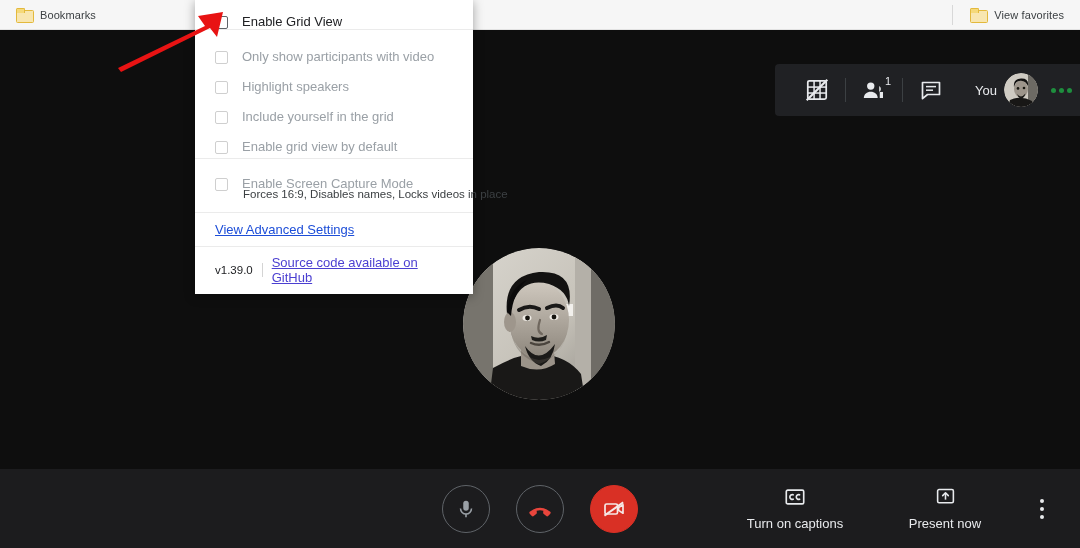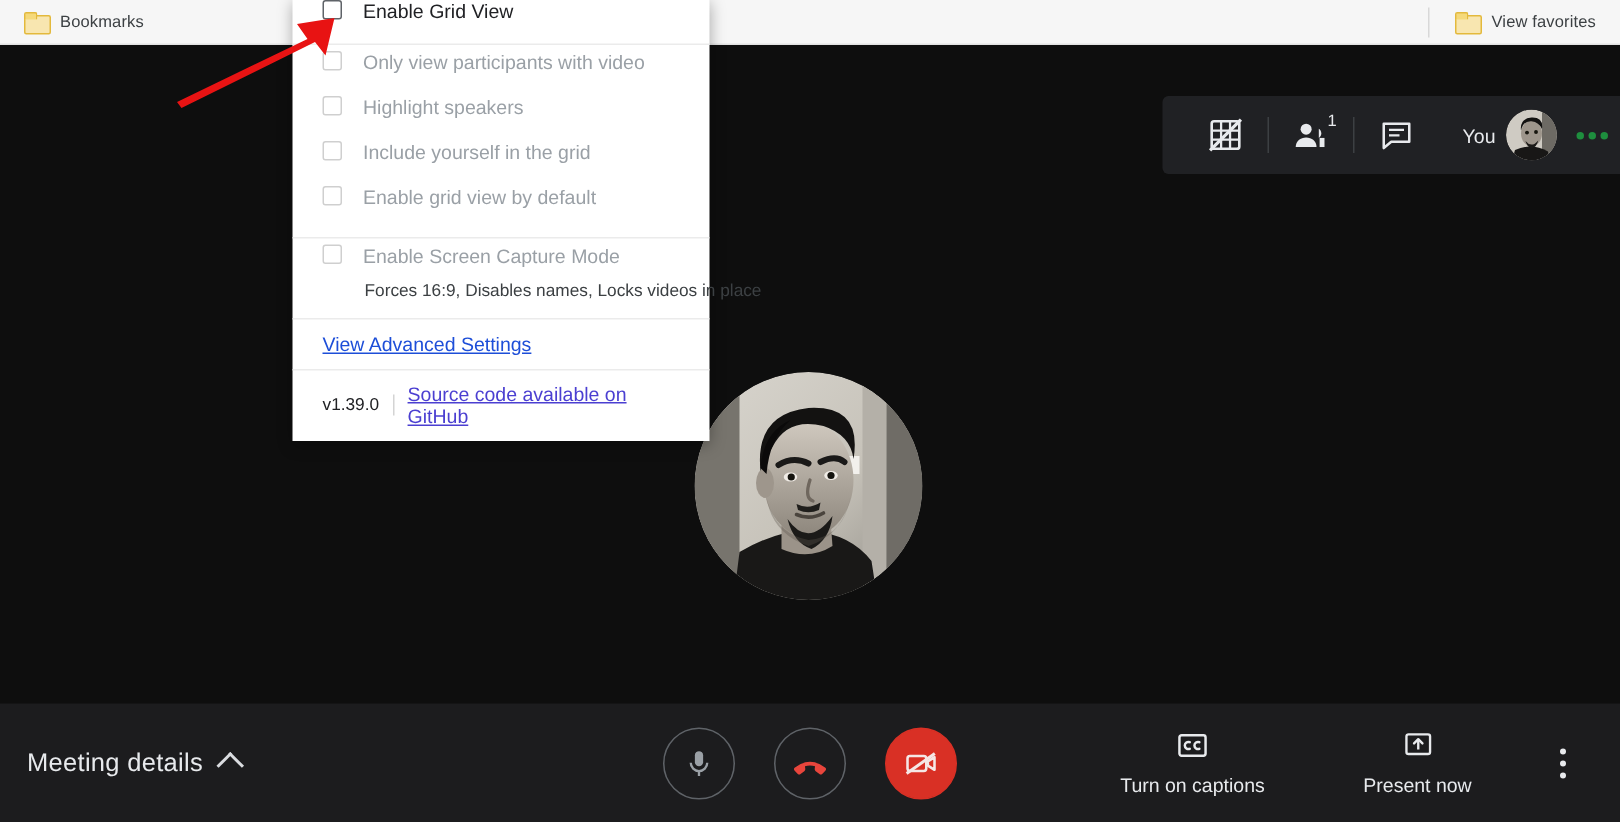--- a/index.html
+++ b/index.html
@@ -113,21 +113,21 @@
 
   
   #grid-popup{
     position:absolute; left:195px; top:0px; width:278px;
     background:#ffffff;
     box-shadow:0 2px 10px rgba(0,0,0,.35);
     z-index:10;
     font-size:13px;
   }
   .pop-row{
-    display:flex; align-items:flex-start; gap:14px;
+    display:flex; align-items:flex-end; gap:14px;
     padding:0 16px 0 20px; height:30px;
   }
   .pop-row.first{ height:30px; border-bottom:1px solid #ebebeb; }
   .pop-sec{ padding-top:4px; padding-bottom:4px; }
   .cb{
     width:13px; height:13px; flex:0 0 13px;
     border:1.5px solid #5f6368; border-radius:2px; background:#fff;
   }
   .cb.dim{ border-color:#cfcfcf; }
   .pop-label{ color:#202124; white-space:nowrap; }
@@ -269,24 +269,20 @@
         <i></i>
         <i></i>
         <i></i>
       </div>
     </div>
   </div>
 </div>
 
 <div id="bottom-bar">
 
-  <div id="meeting-details">
-    <span id="meeting-details-label">Meeting details</span>
-    <span class="chev-up"></span>
-  </div>
 
   <div id="center-controls">
     <div class="round-btn">
       <svg width="22" height="22" viewBox="0 0 24 24">
         <rect x="9" y="3" width="6" height="11" rx="3" fill="#9aa0a6"></rect>
         <path d="M6 11.5a6 6 0 0 0 12 0" fill="none" stroke="#9aa0a6" stroke-width="1.7"></path>
         <line x1="12" y1="17.5" x2="12" y2="21" stroke="#9aa0a6" stroke-width="1.7"></line>
       </svg>
     </div>
     <div class="round-btn">
@@ -342,21 +338,21 @@
 <div id="grid-popup">
 
   <div class="pop-row first">
     <span class="cb"></span>
     <span class="pop-label">Enable Grid View</span>
   </div>
 
   <div class="pop-sec">
     <div class="pop-row" style="height:30px">
       <span class="cb dim"></span>
-      <span class="pop-label dim">Only view participants with video</span>
+      <span class="pop-label dim">Only show participants with video</span>
     </div>
     <div class="pop-row" style="height:30px">
       <span class="cb dim"></span>
       <span class="pop-label dim">Highlight speakers</span>
     </div>
     <div class="pop-row" style="height:30px">
       <span class="cb dim"></span>
       <span class="pop-label dim">Include yourself in the grid</span>
     </div>
     <div class="pop-row" style="height:30px">

